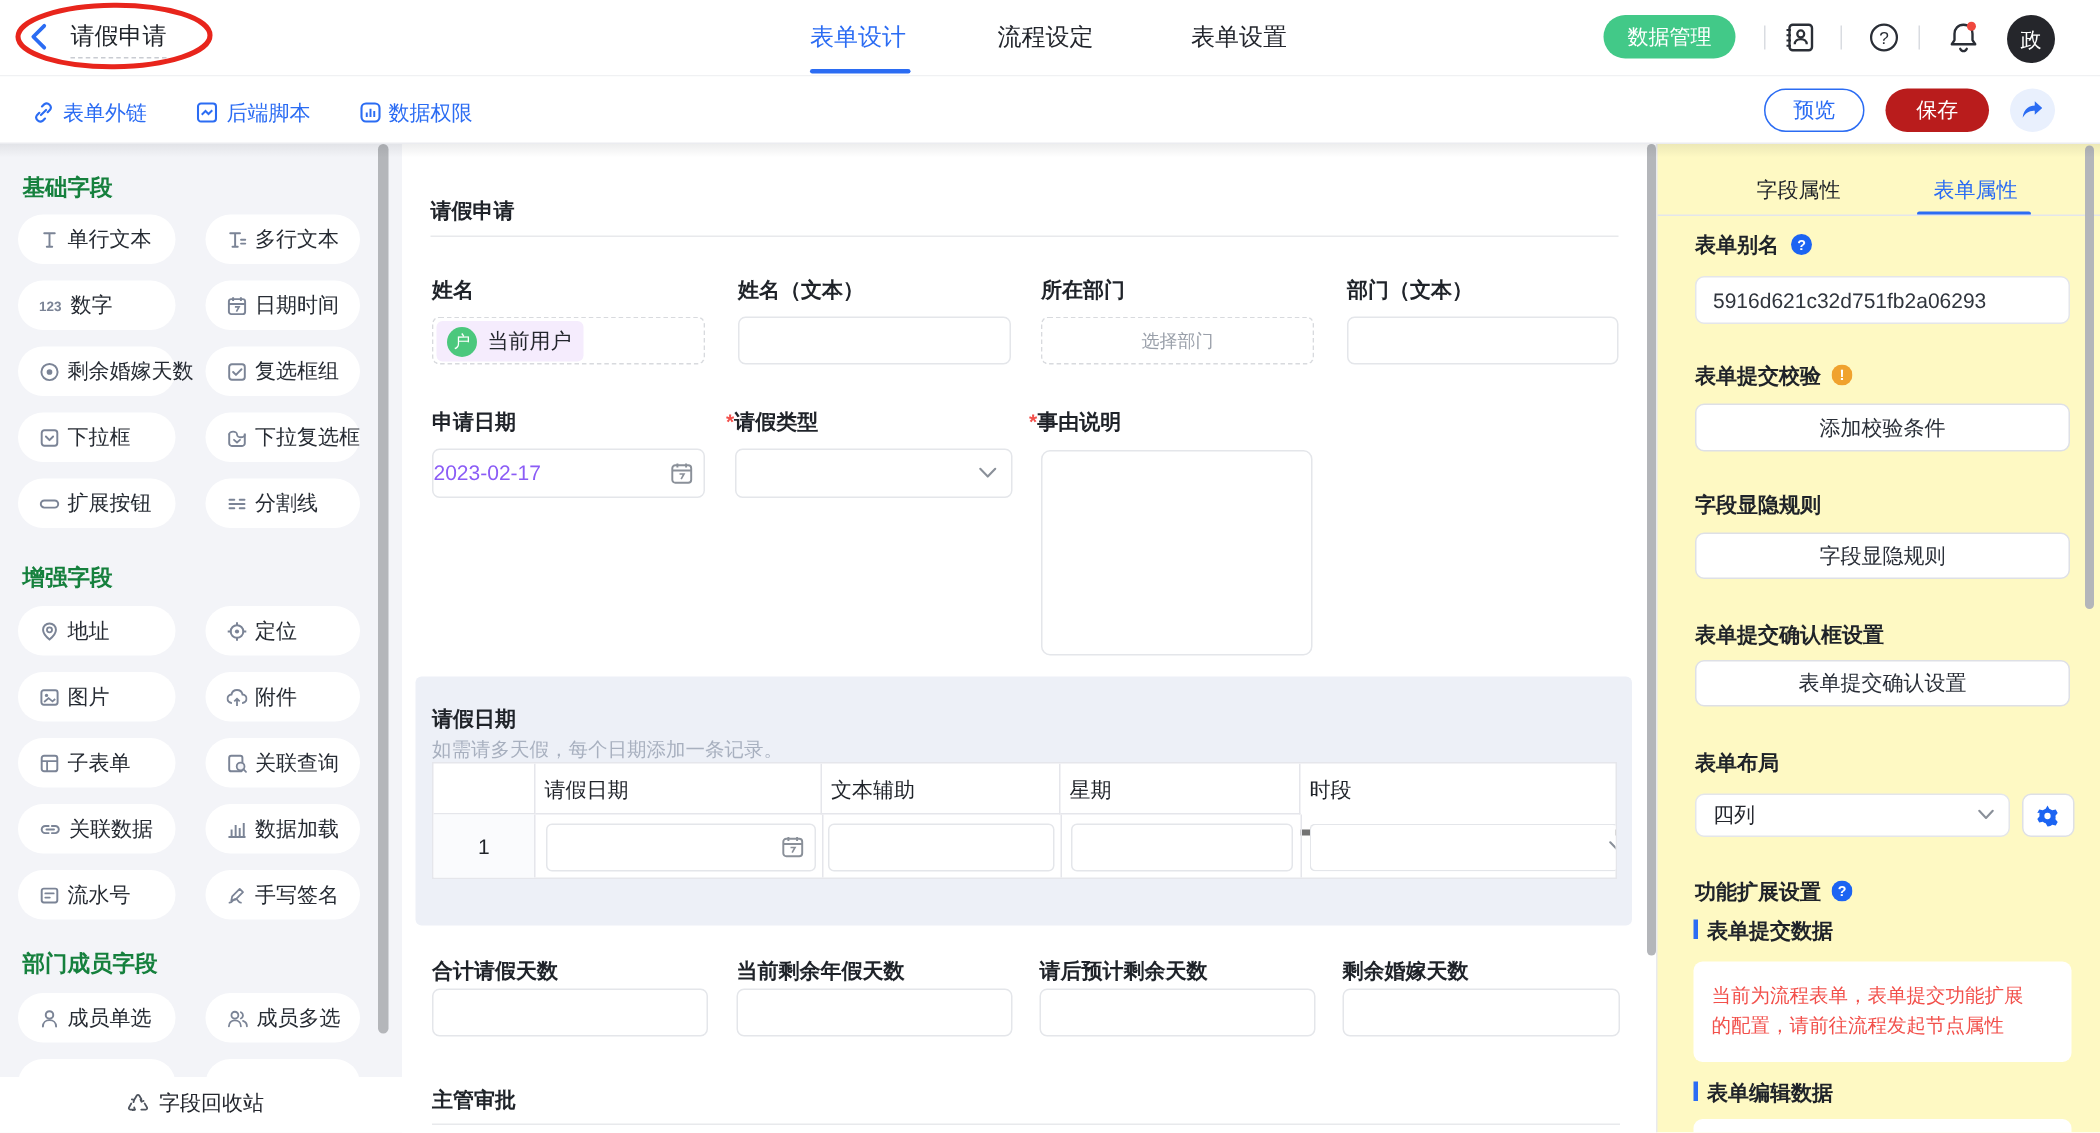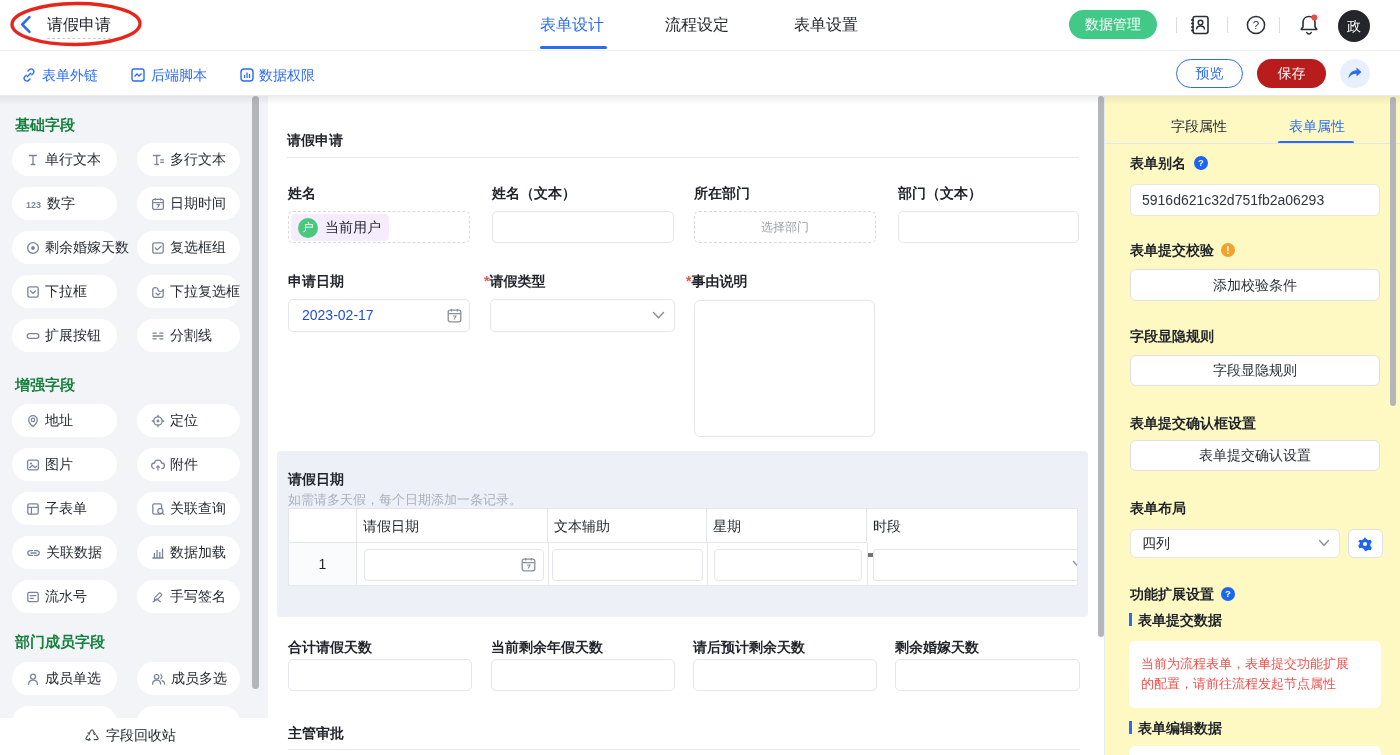--- a/index.html
+++ b/index.html
@@ -273,21 +273,21 @@
   <div class="dash" style="left:20px;top:115px;width:182px;height:32px"></div>
   <div class="abs" style="left:23px;top:118px;width:98px;height:27px;background:#f5ecfd;border-radius:4px;display:flex;align-items:center;padding-left:7px;gap:7px;font-size:14px;color:#23262d">
     <span style="width:20px;height:20px;background:#4bc87d;border-radius:50%;color:#fff;font-size:11px;display:flex;align-items:center;justify-content:center">户</span>当前用户</div>
   <div class="inp" style="left:224px;top:115px;width:182px;height:32px"></div>
   <div class="dash" style="left:426px;top:115px;width:182px;height:32px;color:#9aa0aa;font-size:12px;text-align:center;line-height:30px">选择部门</div>
   <div class="inp" style="left:630px;top:115px;width:181px;height:32px"></div>
 
   <div class="lbl" style="left:20px;top:177px">申请日期</div>
   <div class="lbl" style="left:216px;top:177px"><span style="color:#f2504b">*</span>请假类型</div>
   <div class="lbl" style="left:418px;top:177px"><span style="color:#f2504b">*</span>事由说明</div>
-  <div class="inp" style="left:20px;top:203px;width:182px;height:33px;font-size:14px;color:#1d4ed8;line-height:31px;padding-left:13px">2023-02-17</div>
+  <div class="inp" style="left:20px;top:203px;width:182px;height:33px;font-size:14px;color:#8b5cf6;line-height:31px;">2023-02-17</div>
   <svg class="abs" style="left:179px;top:212px" width="15" height="15" viewBox="0 0 15 15">
       <rect x="1.2" y="2.2" width="12.6" height="11.6" rx="2" fill="none" stroke="#8a9099" stroke-width="1.3"></rect>
       <path d="M4.6 1 v2.6 M10.4 1 v2.6 M1.2 5.6 h12.6" stroke="#8a9099" stroke-width="1.3"></path>
       <path d="M6 8 h3 l-1.9 3.4" fill="none" stroke="#8a9099" stroke-width="1.1"></path>
     </svg>
   <div class="inp" style="left:222px;top:203px;width:185px;height:33px"></div>
   <svg class="abs" style="left:384px;top:215px" width="13" height="9" viewBox="0 0 13 9">
       <path d="M1.5 1.5 L6.5 6.7 L11.5 1.5" fill="none" stroke="#8a9099" stroke-width="1.4" stroke-linecap="round" stroke-linejoin="round"></path>
     </svg>
   <div class="inp" style="left:426px;top:204px;width:181px;height:137px;border-radius:6px"></div>

